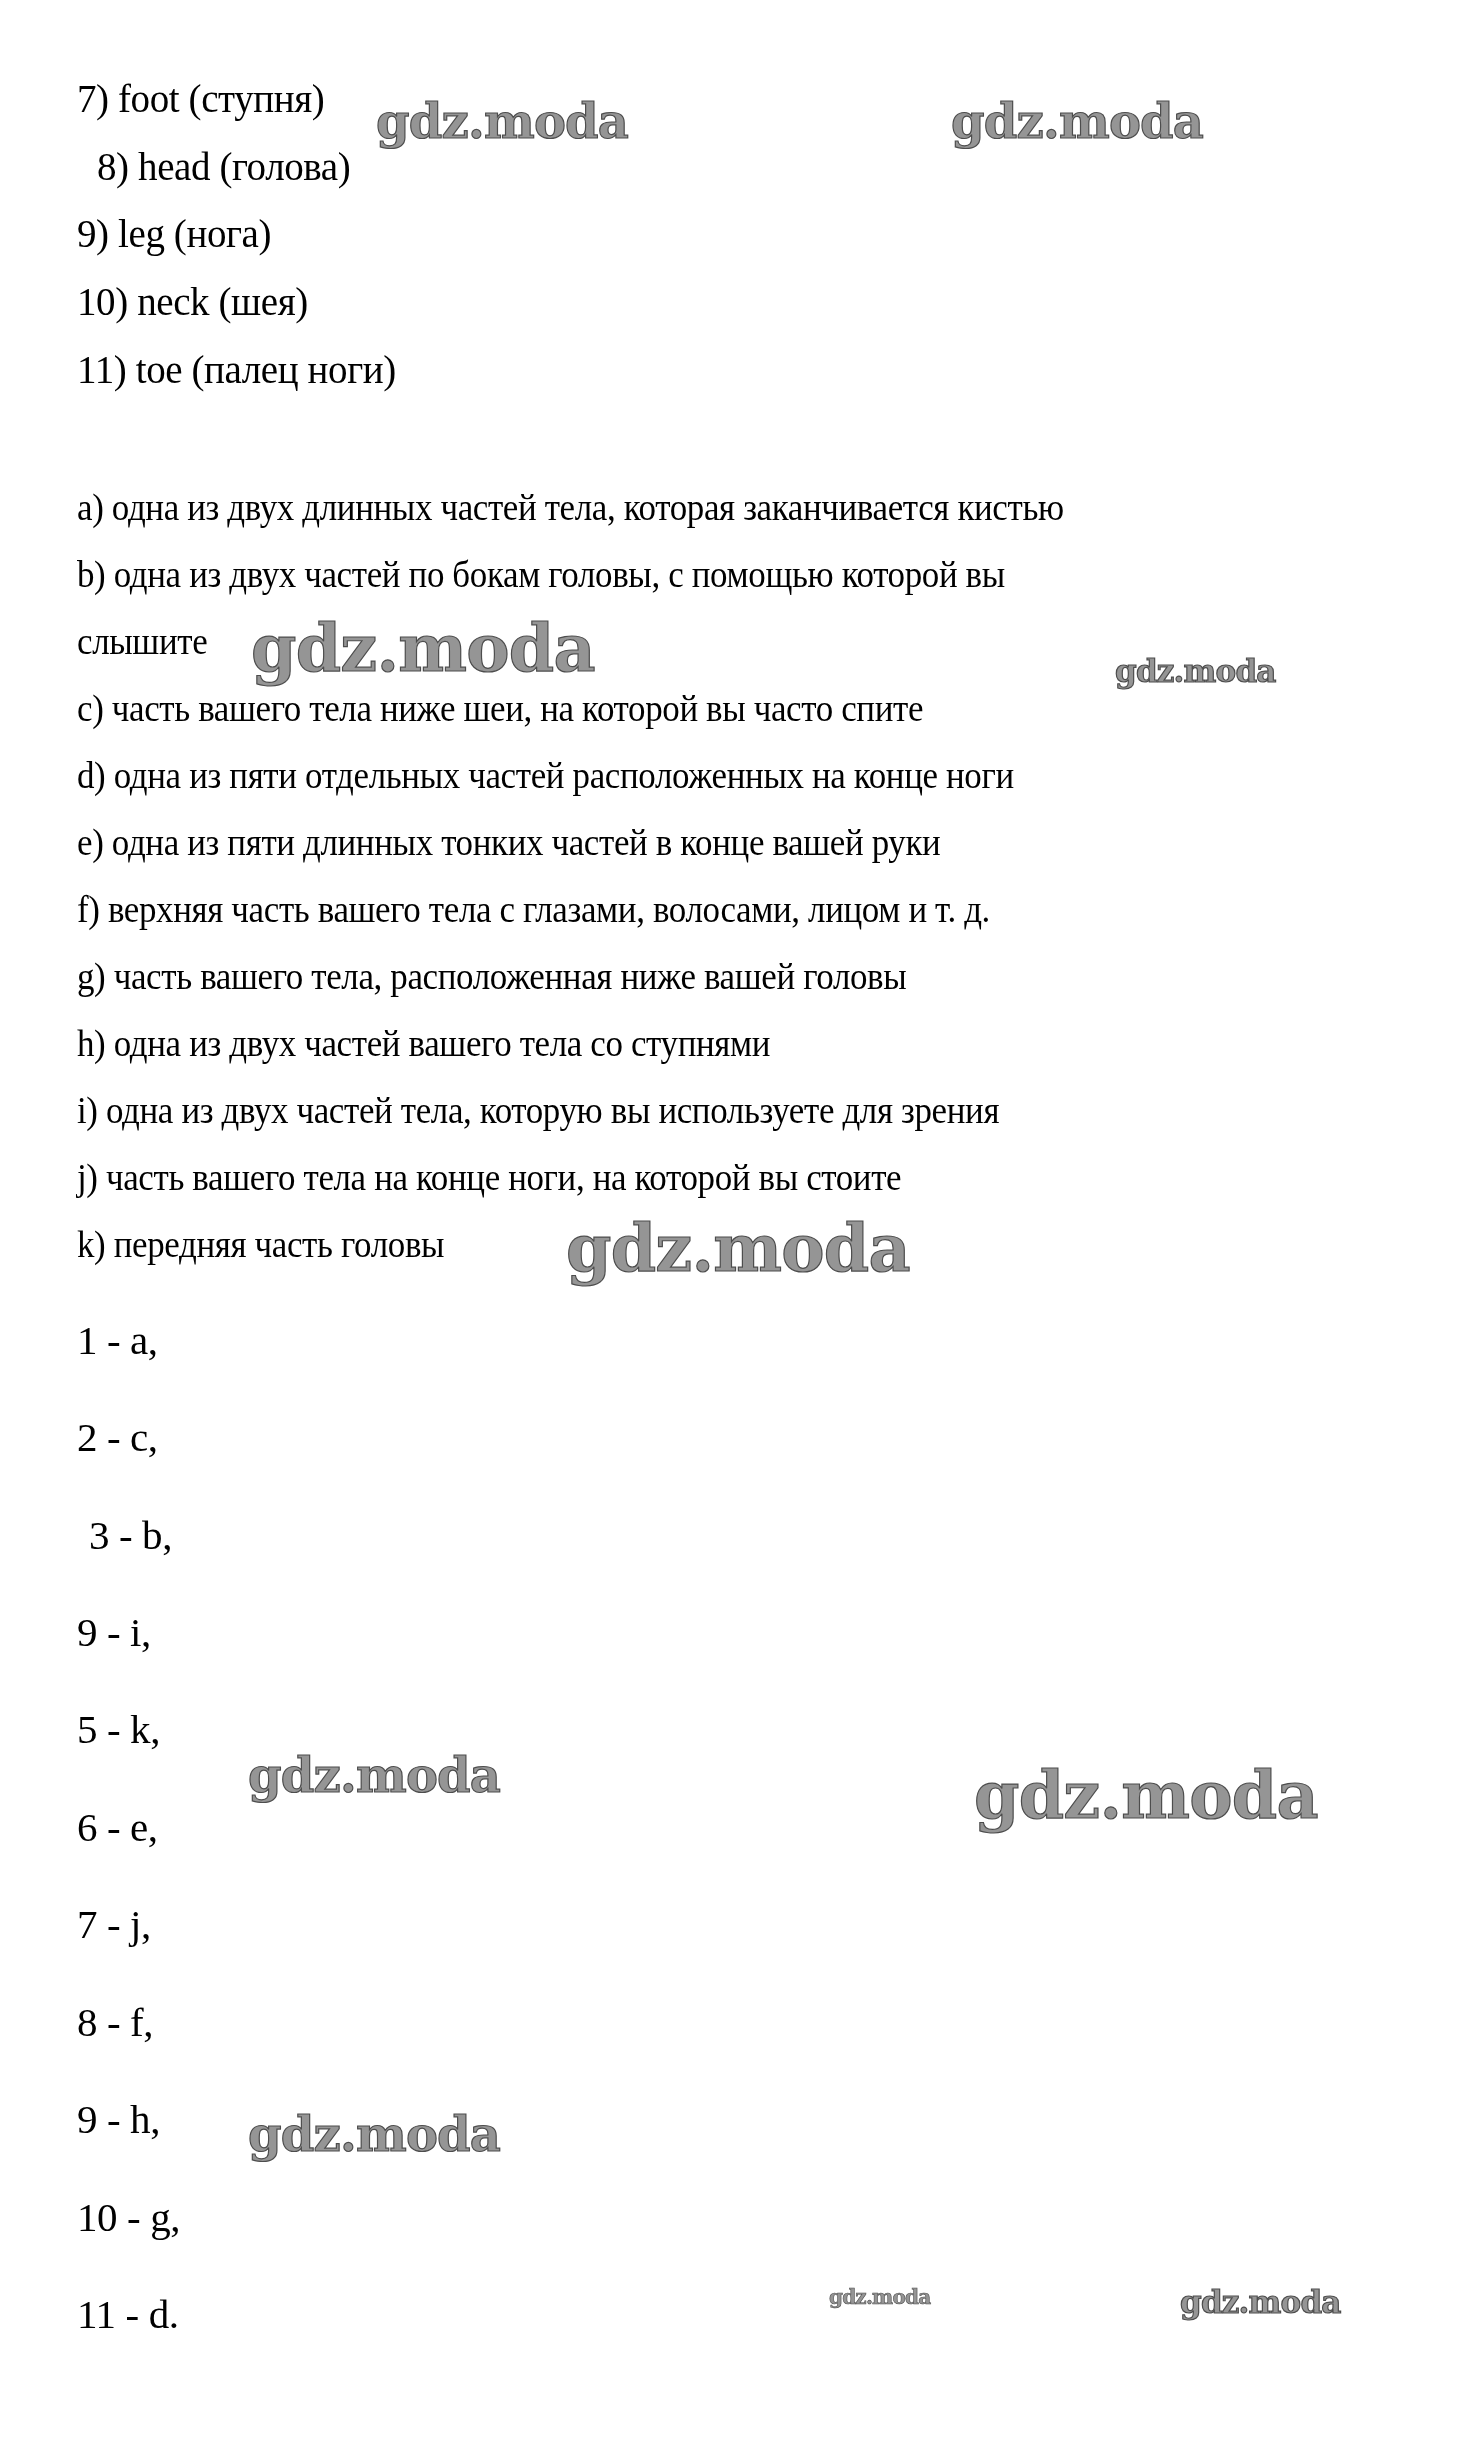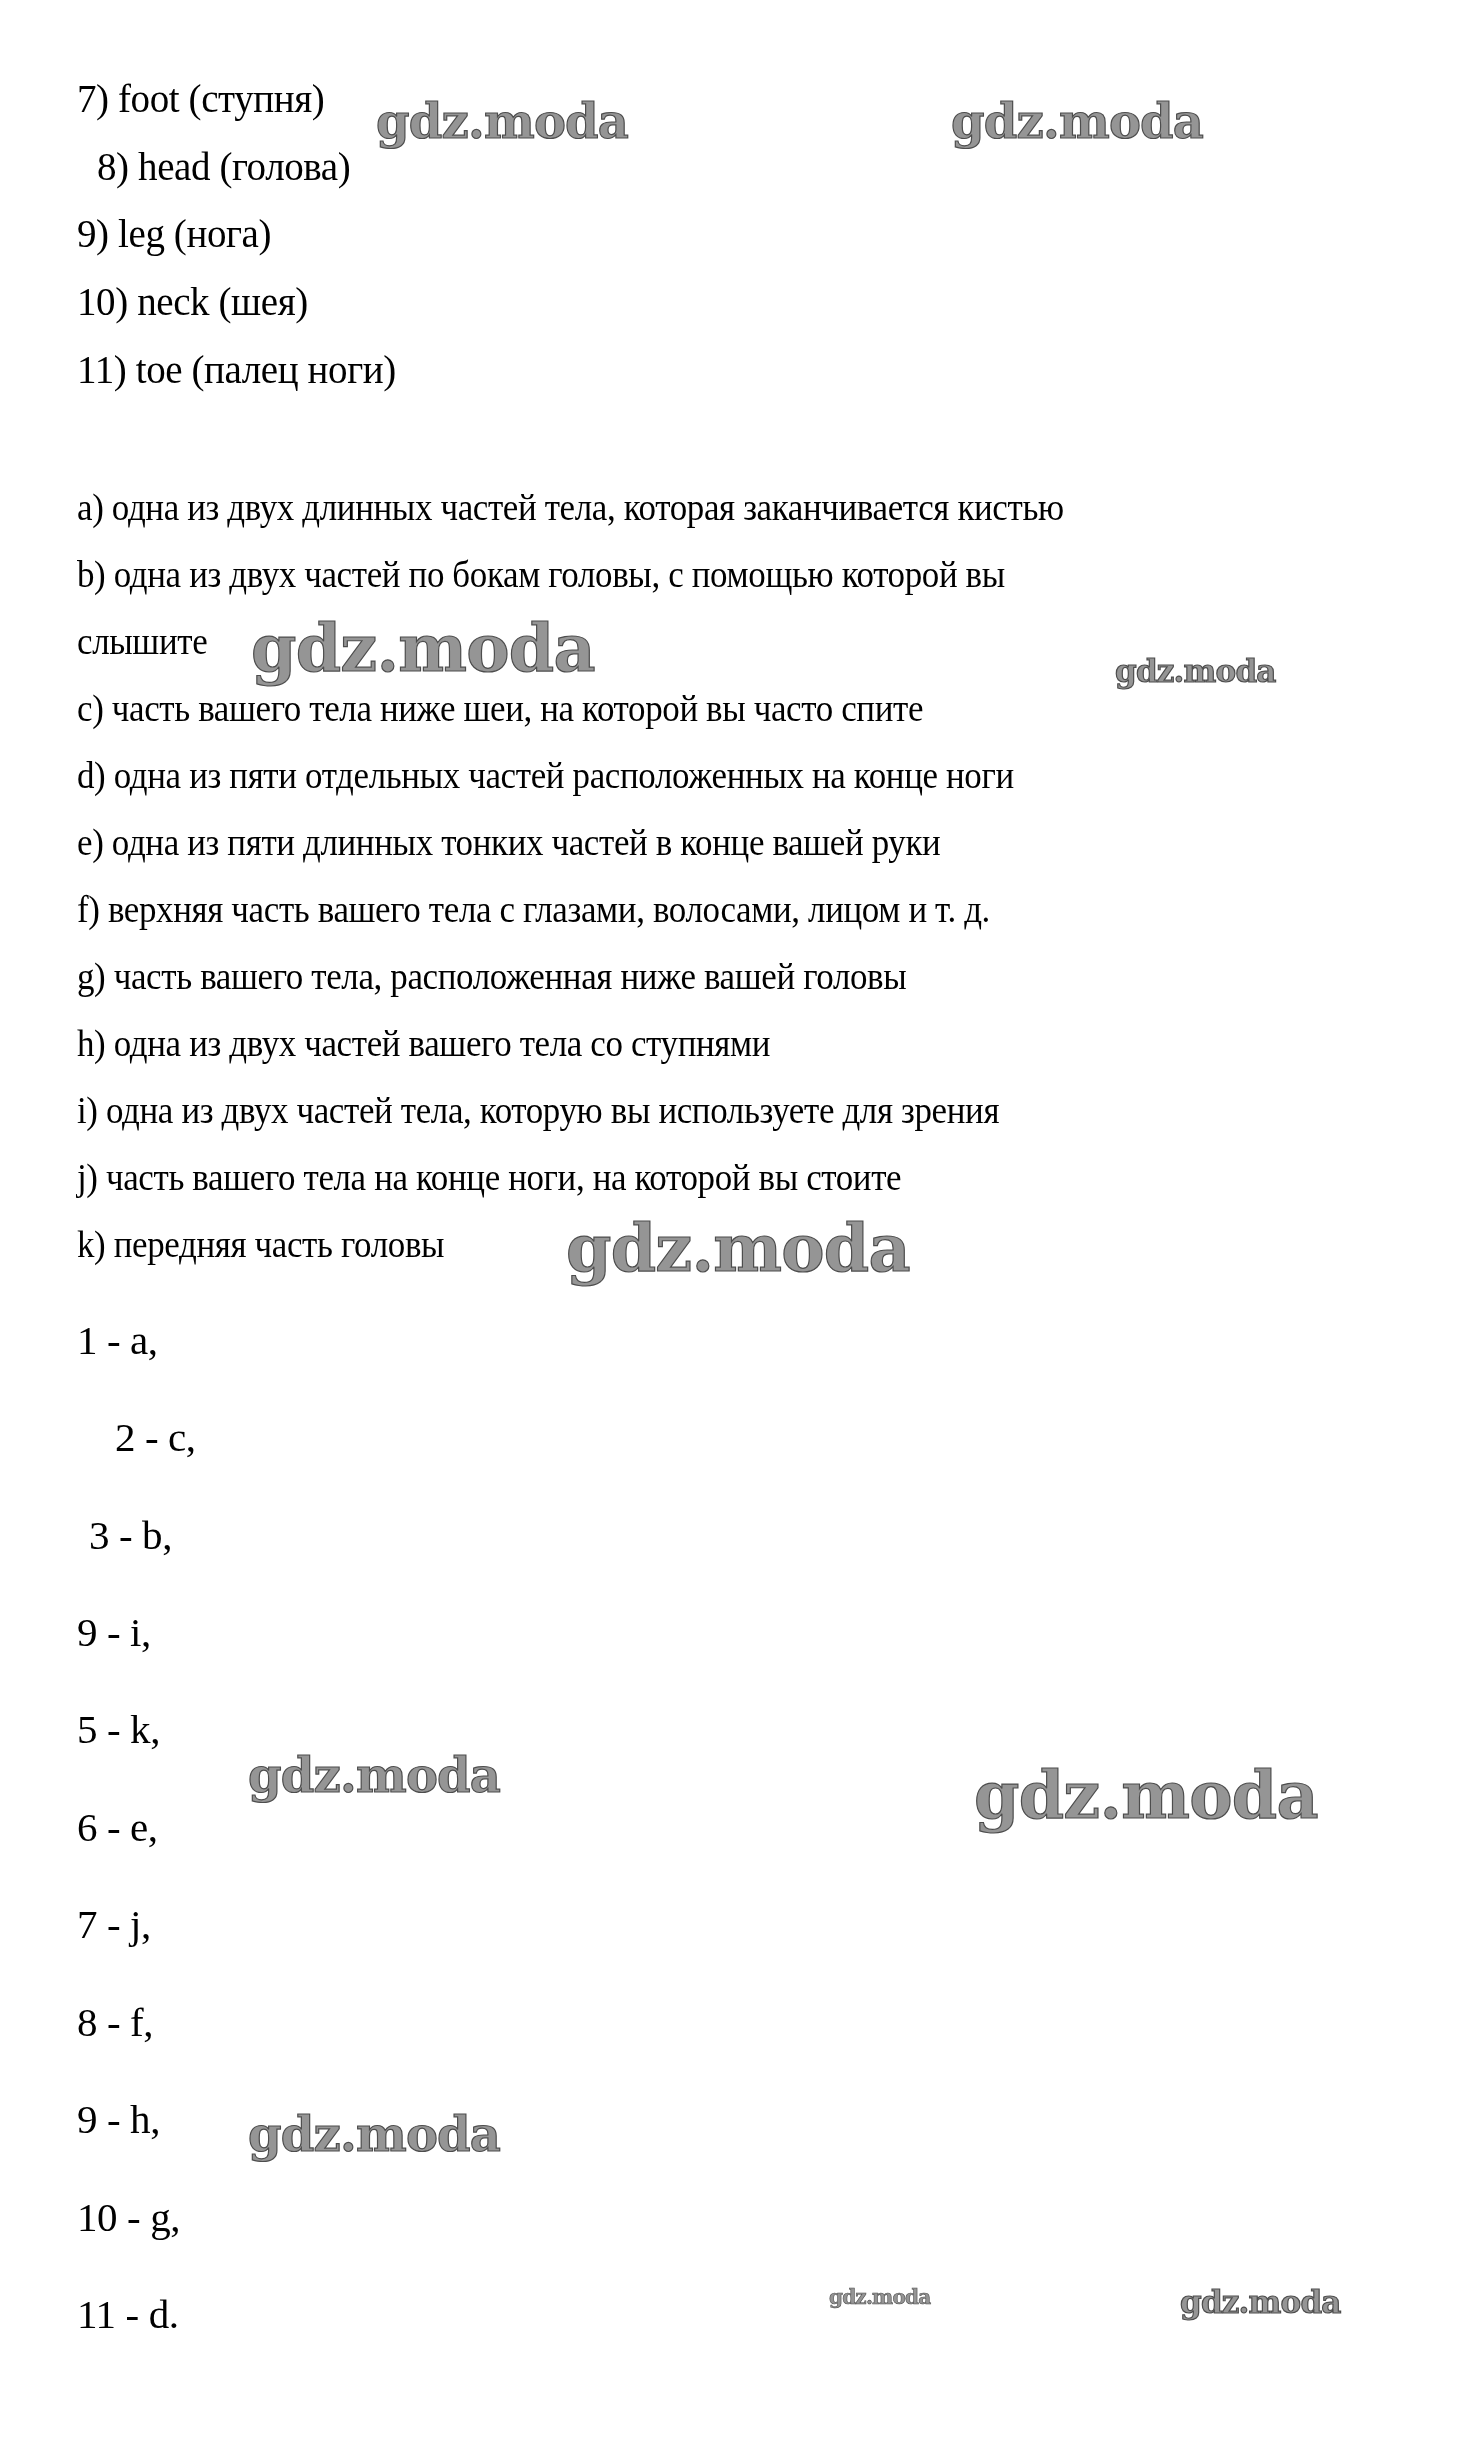--- a/index.html
+++ b/index.html
@@ -77,21 +77,21 @@
     <div class="line" style="top:890px;">f) верхняя часть вашего тела с глазами, волосами, лицом и т. д.</div>
     <div class="line" style="top:957px;">g) часть вашего тела, расположенная ниже вашей головы</div>
     <div class="line" style="top:1024px;">h) одна из двух частей вашего тела со ступнями</div>
     <div class="line" style="top:1091px;">i) одна из двух частей тела, которую вы используете для зрения</div>
     <div class="line" style="top:1158px;">j) часть вашего тела на конце ноги, на которой вы стоите</div>
     <div class="line" style="top:1225px;">k) передняя часть головы</div>
   </section>
 
   <section class="ans">
     <div class="line" style="top:1320px;">1 - a,</div>
-    <div class="line" style="top:1417px;margin-left:38px;">2 - c,</div>
+    <div class="line" style="top:1417px;">2 - c,</div>
     <div class="line" style="top:1515px;margin-left:12px;">3 - b,</div>
     <div class="line" style="top:1612px;">9 - i,</div>
     <div class="line" style="top:1709px;">5 - k,</div>
     <div class="line" style="top:1807px;">6 - e,</div>
     <div class="line" style="top:1904px;">7 - j,</div>
     <div class="line" style="top:2002px;">8 - f,</div>
     <div class="line" style="top:2099px;">9 - h,</div>
     <div class="line" style="top:2197px;">10 - g,</div>
     <div class="line" style="top:2294px;">11 - d.</div>
   </section>

